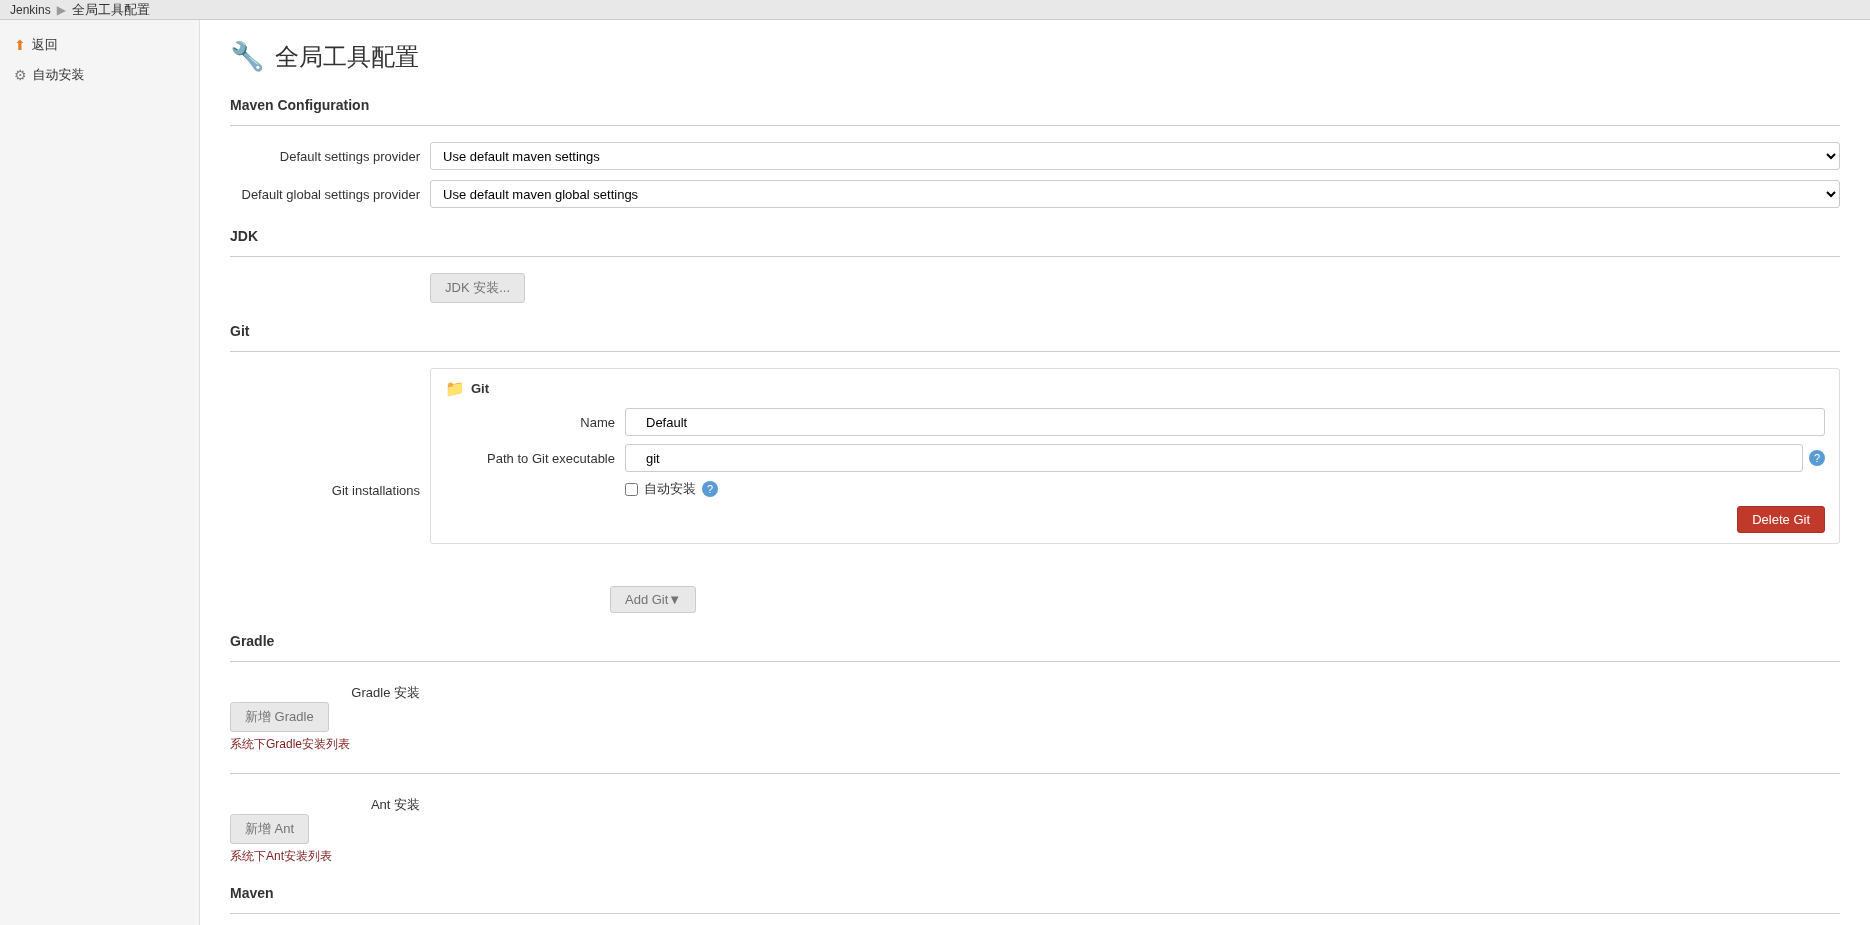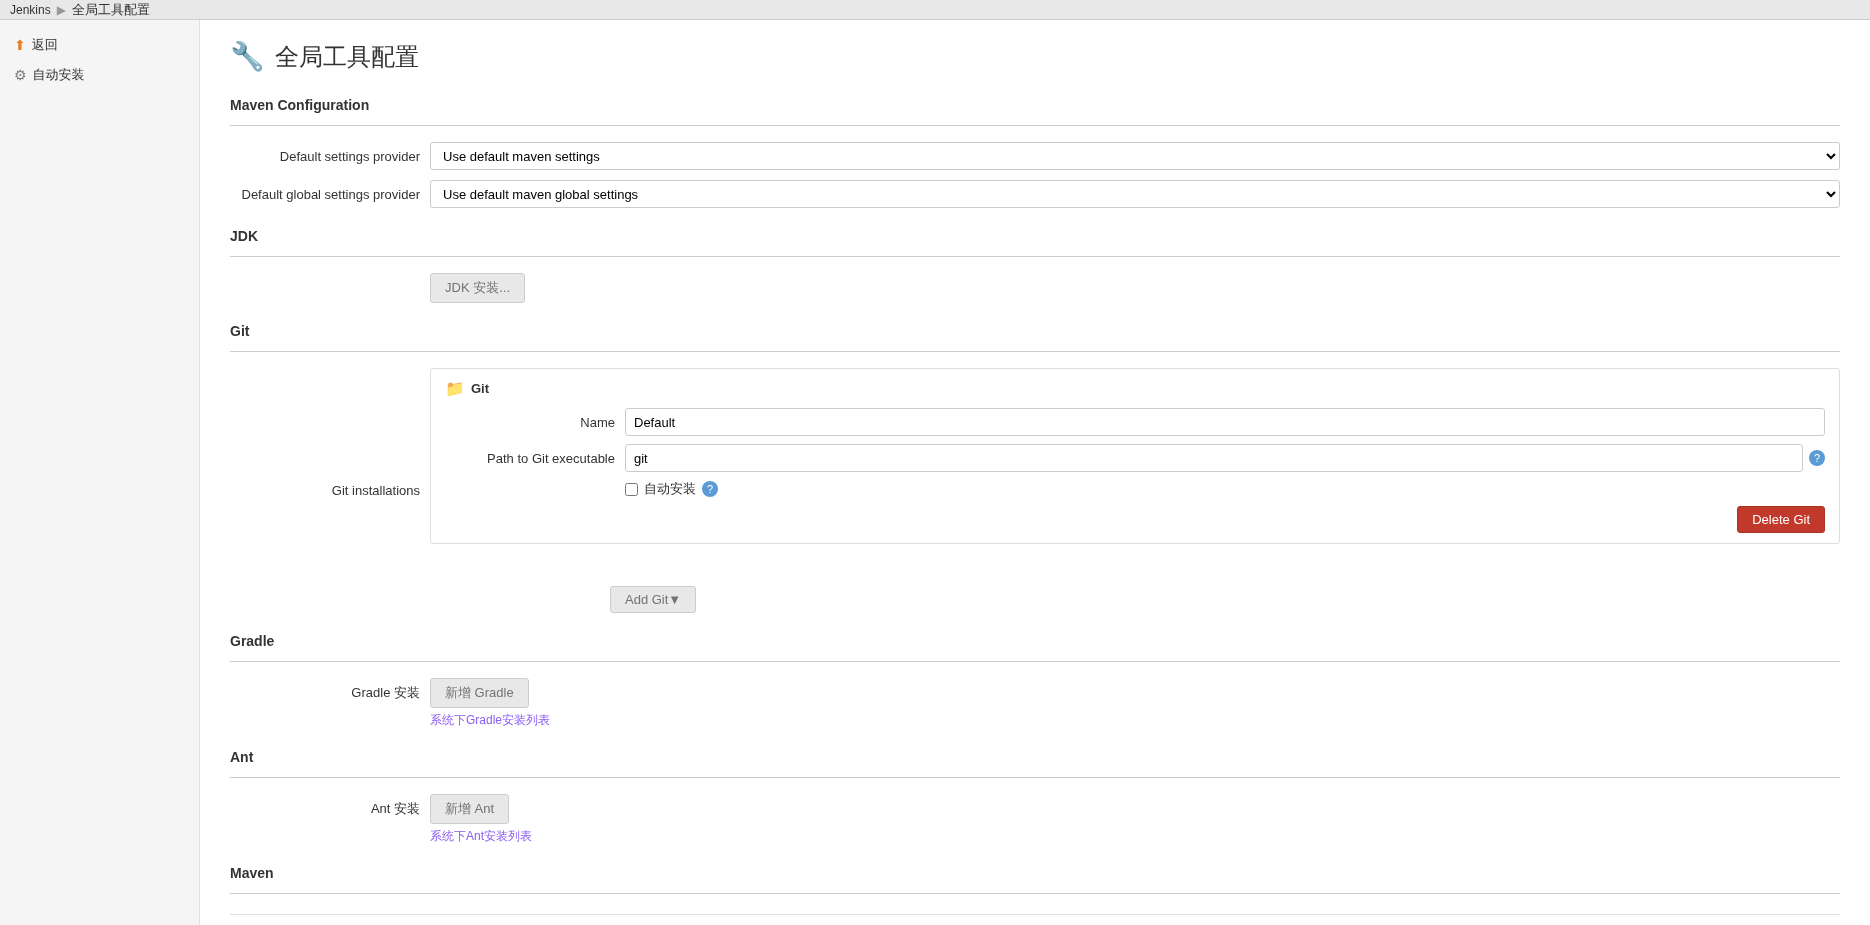--- a/index.html
+++ b/index.html
@@ -105,21 +105,21 @@
       border-radius: 3px;
       background: #fff;
       font-size: 13px;
       height: 28px;
       appearance: auto;
     }
 
     
     input.form-input {
       width: 100%;
-      padding: 4px 8px;
+      padding: 4px 20px;
       border: 1px solid #ccc;
       border-radius: 3px;
       font-size: 13px;
       height: 28px;
     }
 
     
     .btn {
       padding: 5px 14px;
       border: 1px solid #ccc;
@@ -207,31 +207,31 @@
 
     .delete-row {
       display: flex;
       justify-content: flex-end;
       margin-top: 8px;
     }
 
     .add-git-wrap { margin-left: 180px; margin-top: 8px; }
 
     
-    .install-section { display: flex; align-items: flex-start; }
+    .install-section { display: flex; align-items: flex-start; flex-direction: column; }
     .install-label {
       width: 200px;
       min-width: 200px;
       text-align: right;
       padding-right: 10px;
       padding-top: 6px;
       font-size: 13px;
     }
     .install-content { flex: 1; }
-    .install-note { color: #8b5cf6; font-size: 12px; margin-top: 4px; }
+    .install-note { color: #7f1d1d; font-size: 12px; margin-top: 4px; }
 
     
     #bottom-bar {
       display: flex;
       align-items: center;
       gap: 10px;
       padding: 16px 0;
       margin-top: 10px;
       border-top: 1px solid #e0e0e0;
     }
@@ -353,21 +353,20 @@
       <div class="install-section">
         <div class="install-label">Gradle 安装</div>
         <div class="install-content">
           <button class="btn">新增 Gradle</button>
           <div class="install-note">系统下Gradle安装列表</div>
         </div>
       </div>
     </div>
 
     <div class="section">
-      <div class="section-title">Ant</div>
       <hr class="section-divider">
       <div class="install-section">
         <div class="install-label">Ant 安装</div>
         <div class="install-content">
           <button class="btn">新增 Ant</button>
           <div class="install-note">系统下Ant安装列表</div>
         </div>
       </div>
     </div>
 

